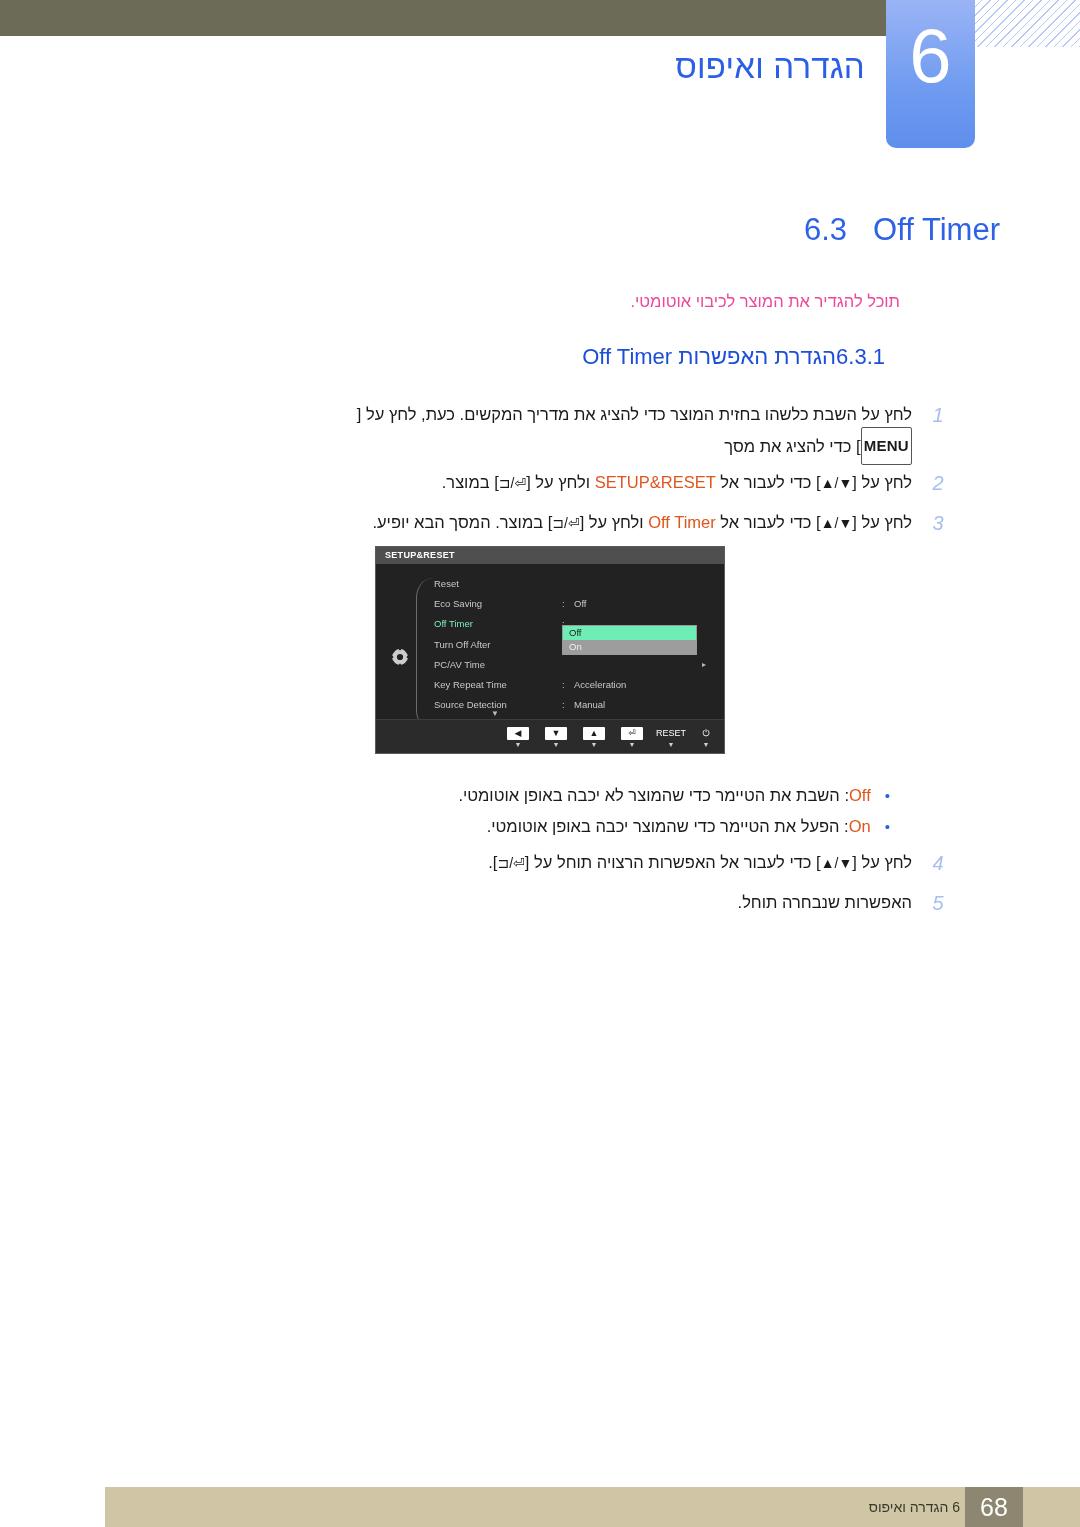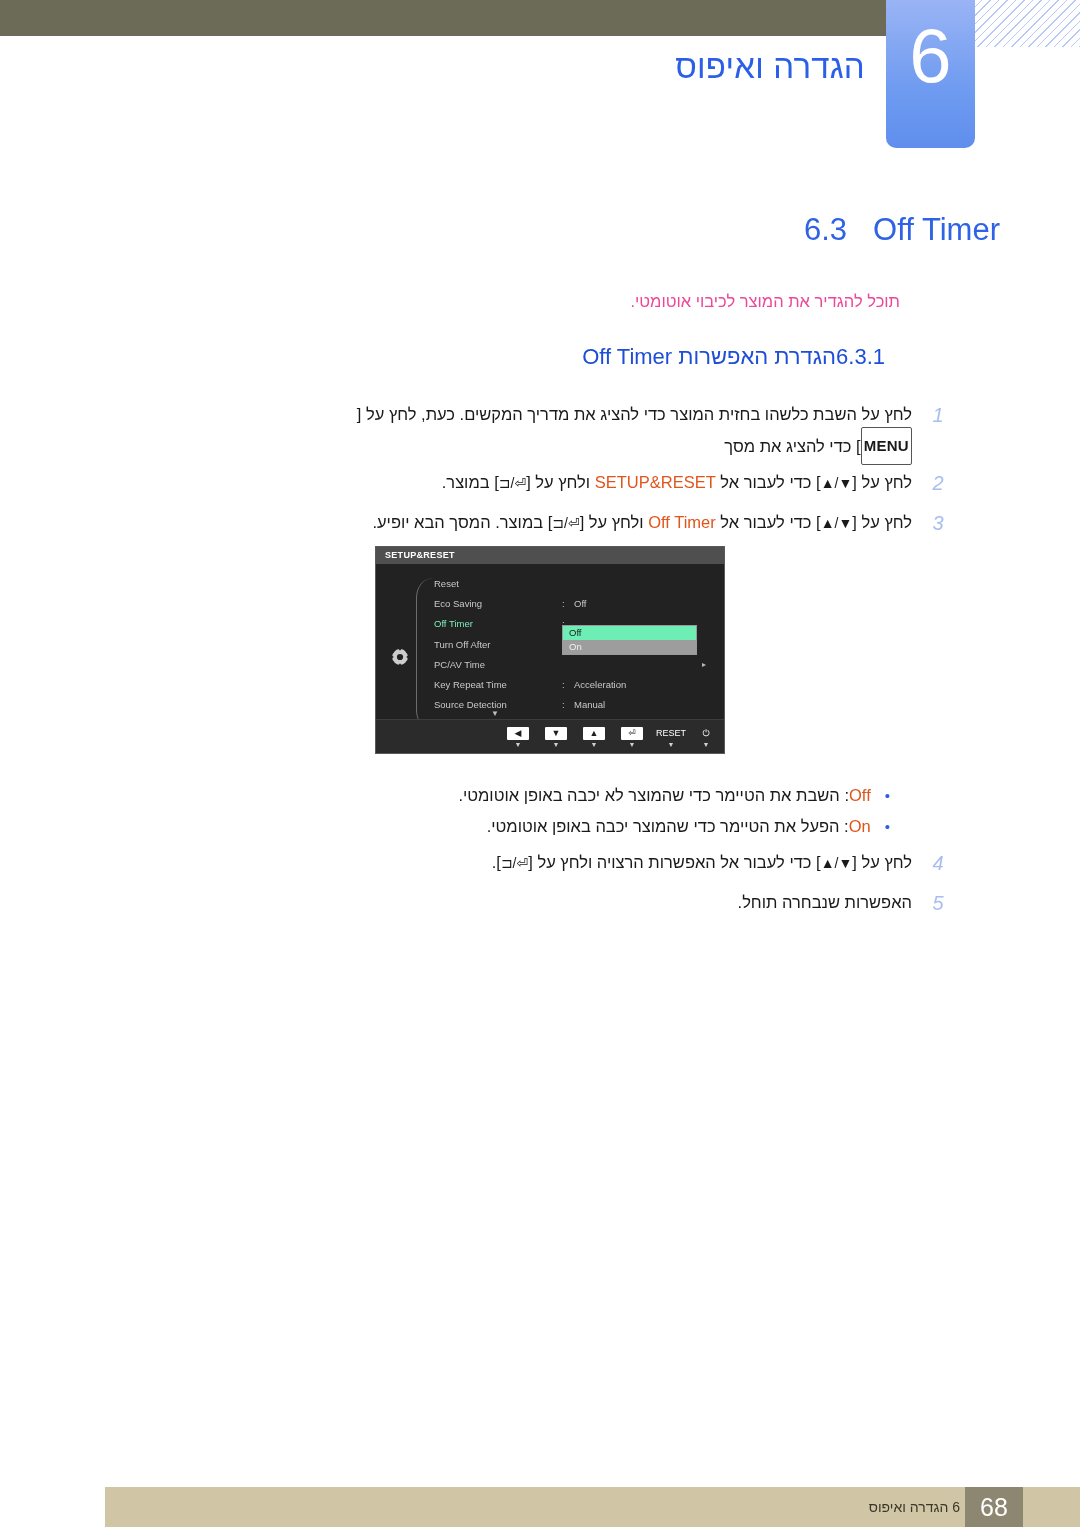--- a/index.html
+++ b/index.html
@@ -443,21 +443,21 @@
 
   <div class="bullet" id="bul2">
     <span class="dot">•</span><span class="kw">On</span><span>: הפעל את הטיימר כדי שהמוצר יכבה באופן אוטומטי.</span>
   </div>
   <div class="bullet" id="bul1">
     <span class="dot">•</span><span class="kw">Off</span><span>: השבת את הטיימר כדי שהמוצר לא יכבה באופן אוטומטי.</span>
   </div>
 
   <div class="step" id="step4">
     <span class="snum">4</span>
-    <span>לחץ על [</span><span class="keycap">▲/▼</span><span>] כדי לעבור אל האפשרות הרצויה ולחץ על [</span><span class="keycap">⊐/⏎</span><span>].</span>
+    <span>לחץ על [</span><span class="keycap">▲/▼</span><span>] כדי לעבור אל האפשרות הרצויה תוחל על [</span><span class="keycap">⊐/⏎</span><span>].</span>
   </div>
 
   <div class="step" id="step5">
     <span class="snum">5</span>
     <span>האפשרות שנבחרה תוחל.</span>
   </div>
 
   <div class="ftr-band"></div>
   <div class="ftr-pagebox"></div>
   <div class="ftr-page">68</div>

